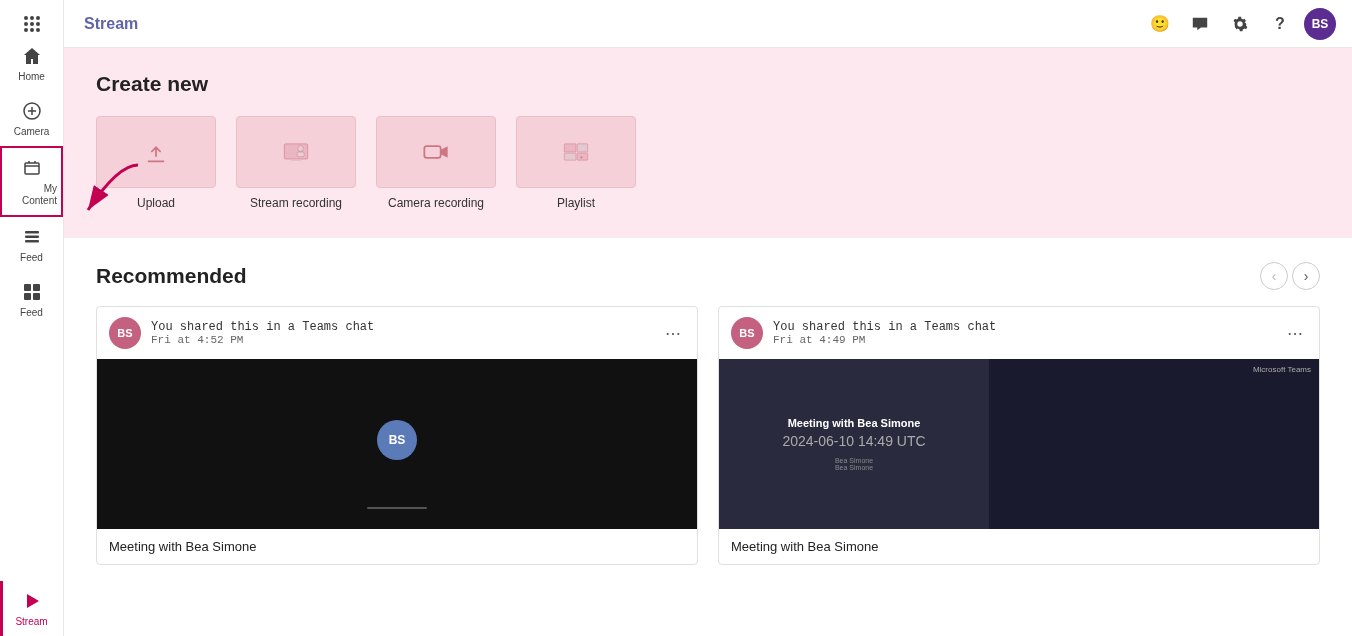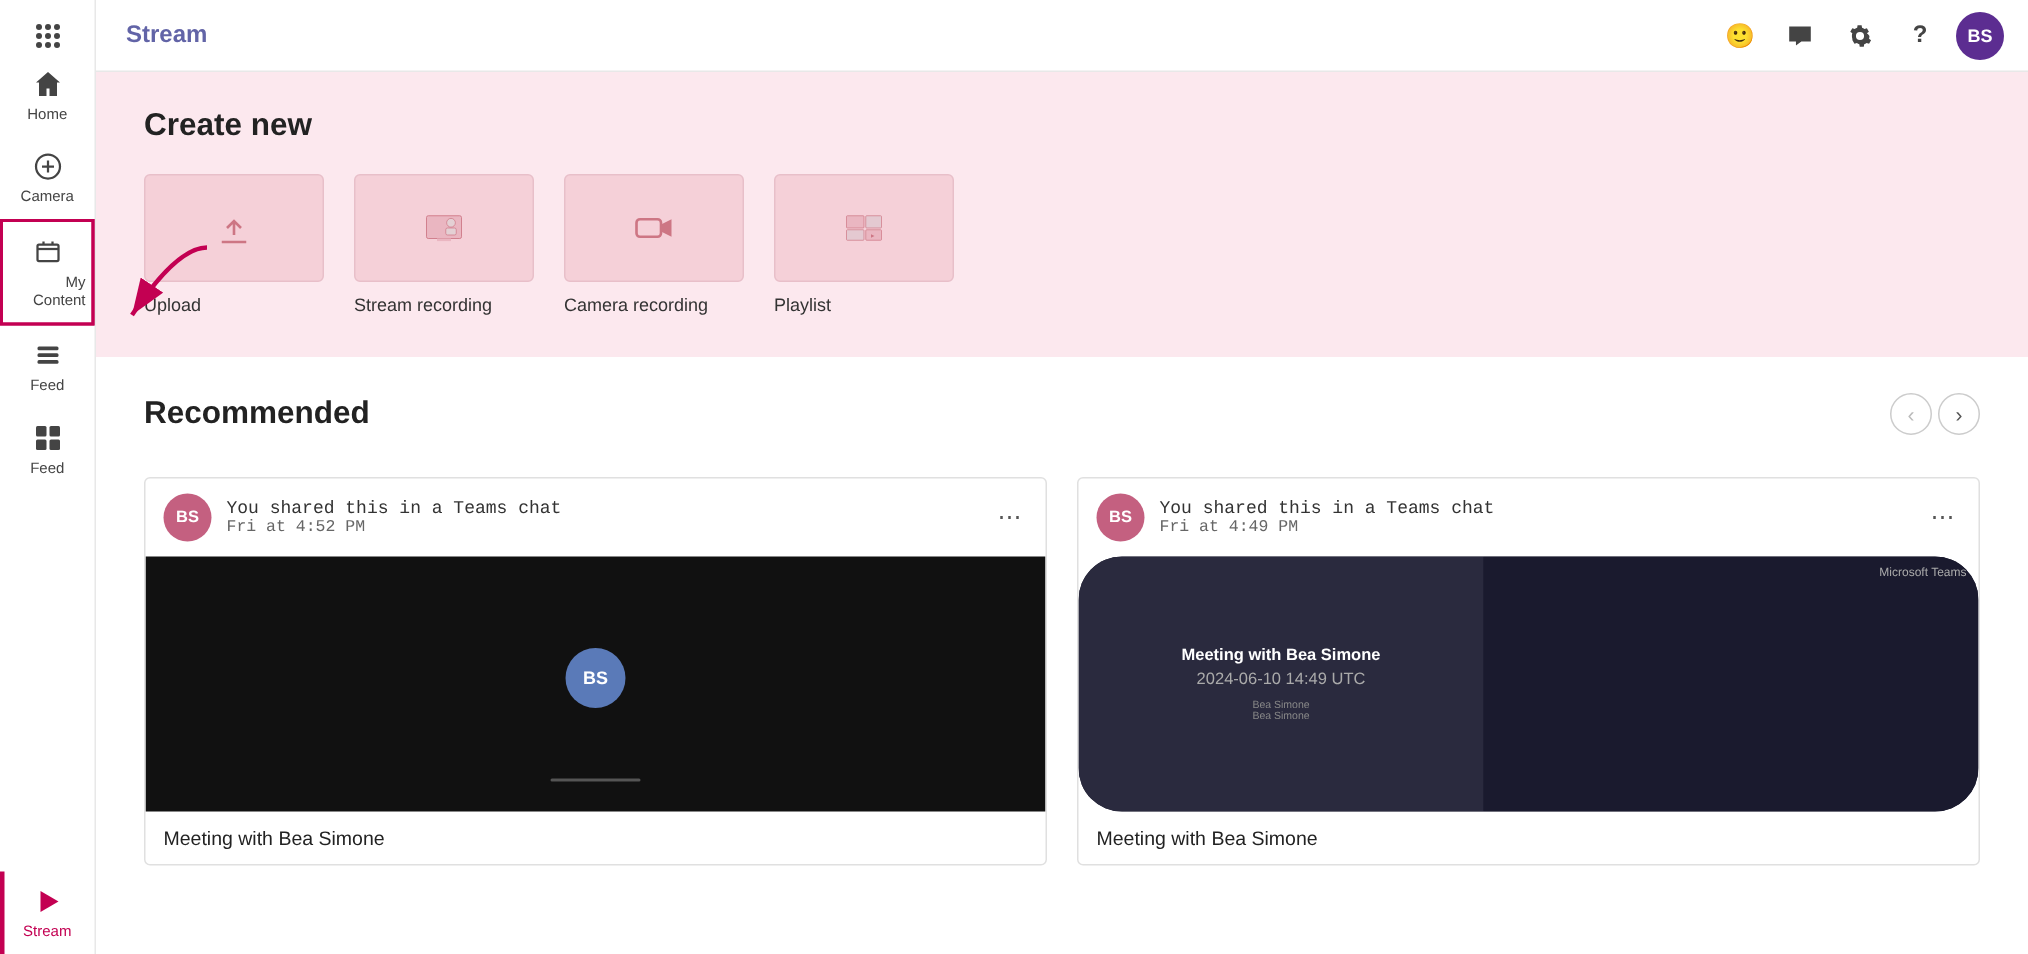--- a/index.html
+++ b/index.html
@@ -123,21 +123,21 @@
       margin-bottom: 20px;
     }
     .create-cards {
       display: flex;
       gap: 20px;
       flex-wrap: wrap;
     }
     .create-card {
       display: flex;
       flex-direction: column;
-      align-items: flex-start;
+      align-items: center;
       cursor: pointer;
       gap: 8px;
     }
     .create-card-thumb {
       width: 120px;
       height: 72px;
       background: #f5d0d8;
       border-radius: 4px;
       border: 1px solid #e8bfc9;
       display: flex;
@@ -163,21 +163,21 @@
     .thumb-camera { }
     .thumb-playlist { }
 
     
     .recommended-section {
       padding: 24px 32px;
     }
     .recommended-header {
       display: flex;
       align-items: center;
-      margin-bottom: 28px;
+      margin-bottom: 16px;
     }
     .recommended-header .section-title { margin-bottom: 0; flex: 1; }
     .nav-arrows {
       display: flex;
       gap: 4px;
     }
     .nav-arrow {
       width: 28px;
       height: 28px;
       border: 1px solid #ccc;
@@ -520,25 +520,25 @@
 
         <div class="video-card">
           <div class="video-card-header">
             <div class="user-avatar-small">BS</div>
             <div class="video-card-info">
               <div class="video-card-shared">You shared this in a Teams chat</div>
               <div class="video-card-time">Fri at 4:49 PM</div>
             </div>
             <div class="video-card-more">⋯</div>
           </div>
-          <div class="video-thumb video-thumb-2" style="position:relative;border-radius:29px;">
+          <div class="video-thumb video-thumb-2" style="position:relative;">
             <span class="ms-teams-label">Microsoft Teams</span>
             <div class="meeting-info-panel">
               <div style="color:#fff; font-size:11px; font-weight:600; text-align:center;">Meeting with Bea Simone</div>
-              <div style="color:#aaa; font-size:11px; margin-top:4px; text-align:center;">2024-06-10 14:49 UTC</div>
+              <div style="color:#aaa; font-size:14px; margin-top:4px; text-align:center;">2024-06-10 14:49 UTC</div>
               <div style="color:#888; font-size:7px; margin-top:8px; text-align:center;">Bea Simone</div>
               <div style="color:#888; font-size:7px; text-align:center;">Bea Simone</div>
             </div>
             <div class="meeting-info-content">
             </div>
           </div>
           <div class="video-card-title">Meeting with Bea Simone</div>
         </div>
 
       </div>

